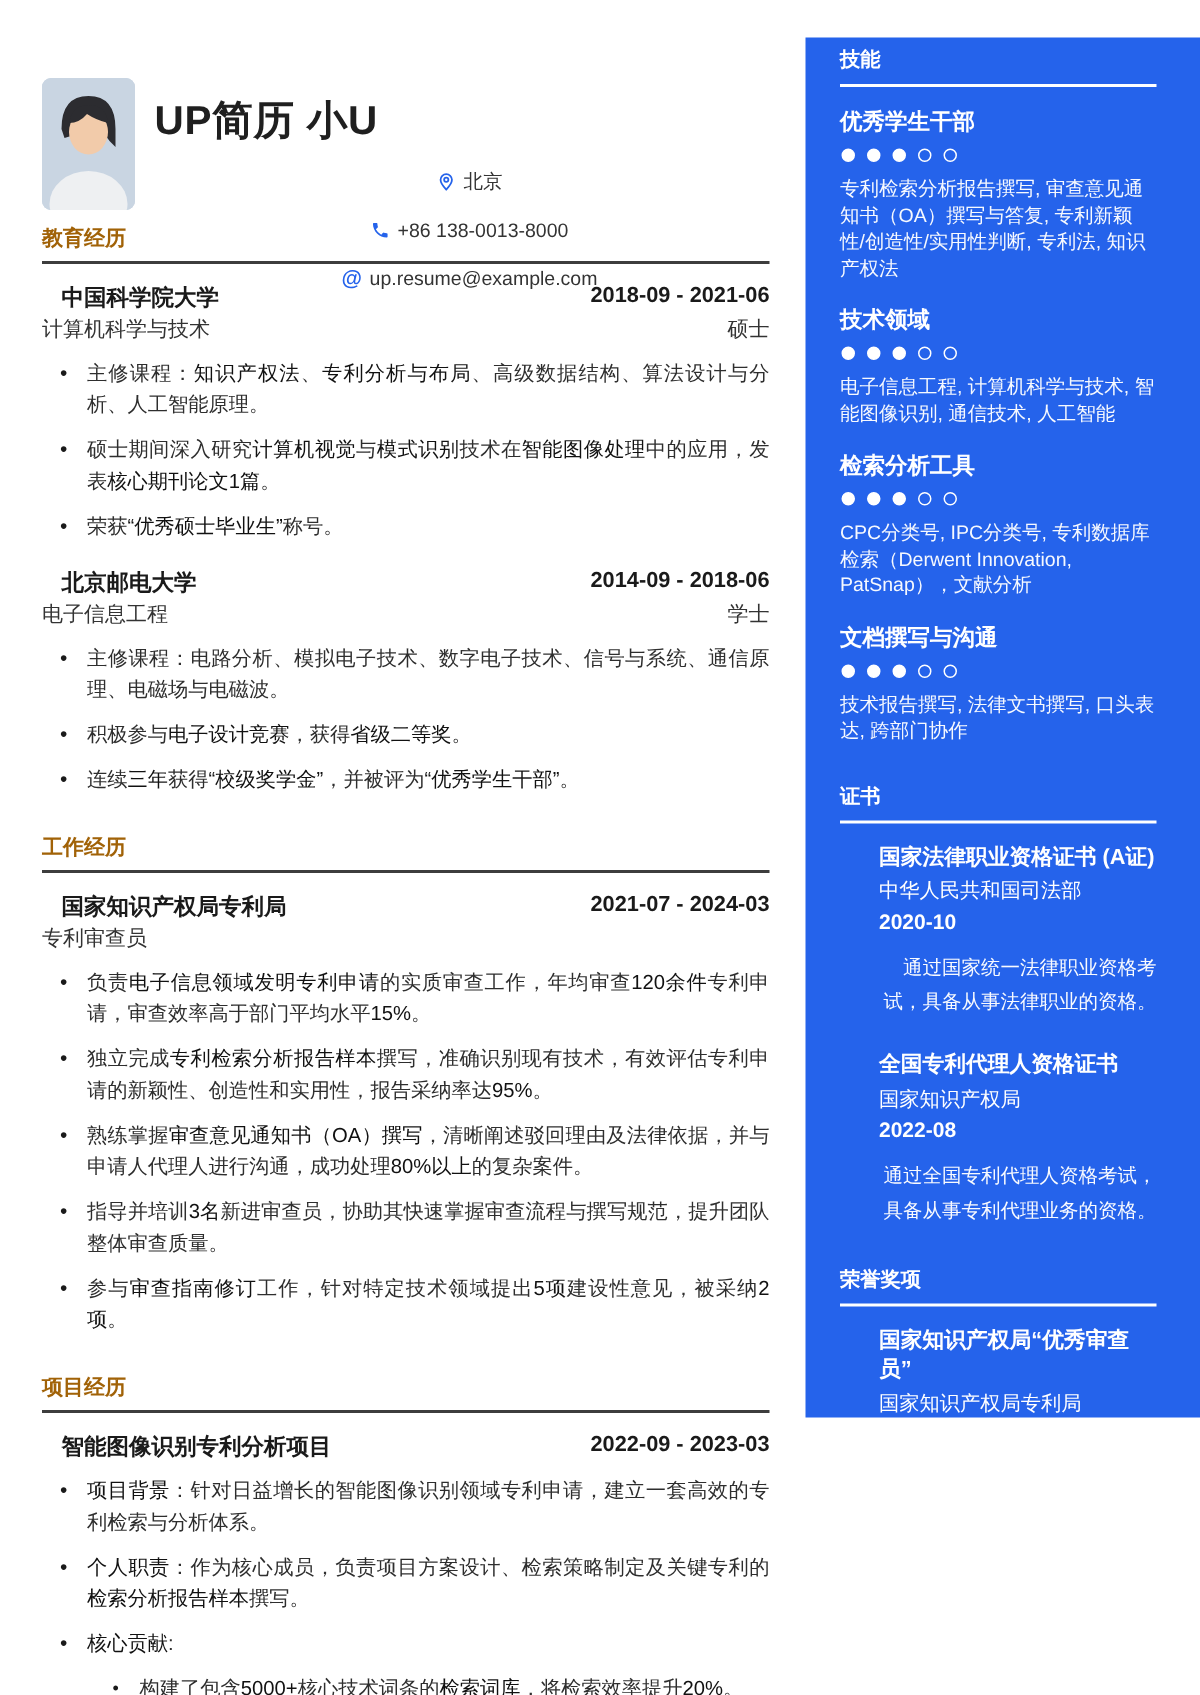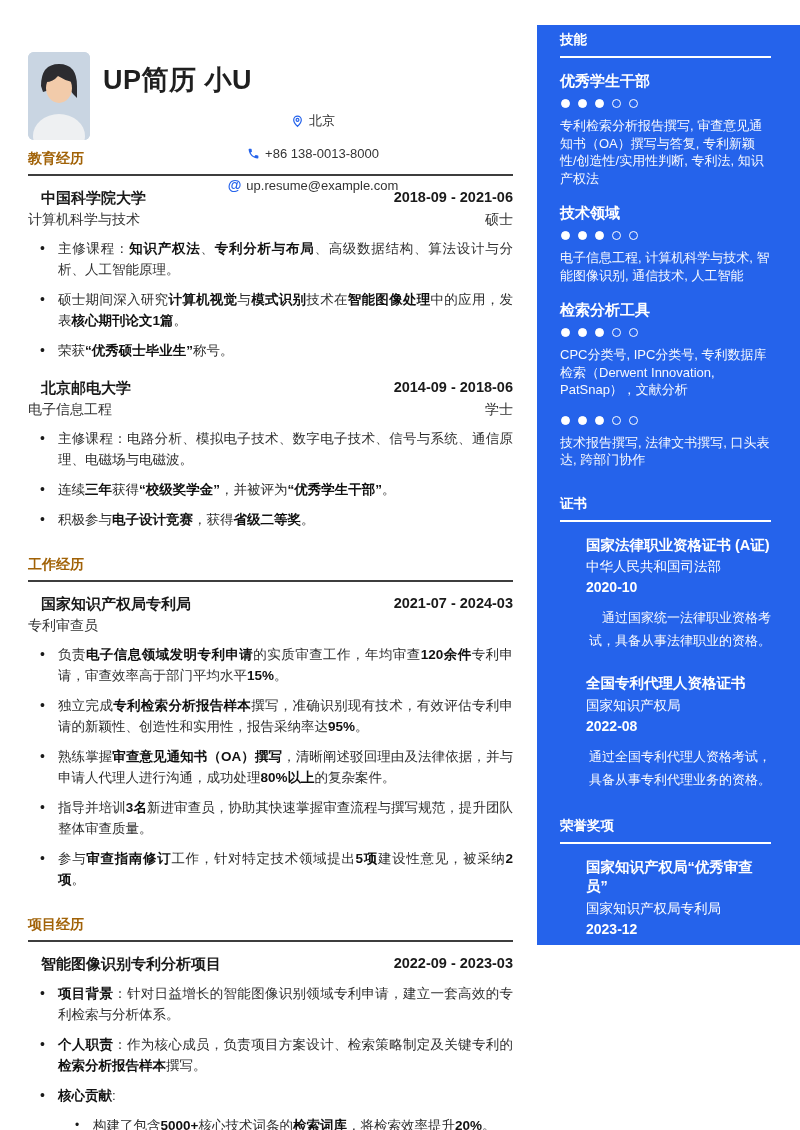--- a/index.html
+++ b/index.html
@@ -33,21 +33,21 @@
   ul.bullets { list-style:none; margin-top:9px; }
   ul.bullets li { position:relative; padding-left:30px; margin-bottom:9px;
     font-size:13.5px; line-height:21px; text-align:justify; }
   ul.bullets li::before { content:"•"; position:absolute; left:12px; top:0;
     font-size:14px; color:#1a1a1a; }
   ul.sub-bullets { list-style:none; margin-top:9px; }
   ul.sub-bullets li { position:relative; padding-left:35px; margin-bottom:9px;
     font-size:13.5px; line-height:21px; text-align:justify; }
   ul.sub-bullets li::before { content:"•"; position:absolute; left:17px; top:0;
     font-size:12px; color:#1a1a1a; }
-  b { font-weight:700; color:#111; }
+  b { font-weight:400; color:#111; }
 
   
   .sidebar { position:absolute; left:537px; top:25px; width:263px; height:920px;
     background:#2563eb; color:#fff; padding:6px 29px 0 23px; overflow:hidden; }
   .sb-title { font-size:13.5px; font-weight:700; padding-bottom:7px;
     border-bottom:2px solid #ffffff; margin-bottom:14px; }
   .sb-title.gap { margin-top:26px; }
   .skill { margin-bottom:17px; }
   .skill-name { font-size:15px; font-weight:700; margin-bottom:8px; }
   .dots { display:flex; gap:8px; margin:0 0 9px 1px; }
@@ -126,22 +126,22 @@
           <div class="entry-head">
             <span class="entry-org">北京邮电大学</span>
             <span class="entry-date">2014-09 - 2018-06</span>
           </div>
           <div class="entry-sub">
             <span>电子信息工程</span>
             <span>学士</span>
           </div>
           <ul class="bullets">
             <li><span>主修课程：电路分析、模拟电子技术、数字电子技术、信号与系统、通信原理、电磁场与电磁波。</span></li>
+            <li><span>积极参与</span><b>电子设计竞赛</b><span>，获得</span><b>省级二等奖</b><span>。</span></li>
             <li><span>连续</span><b>三年</b><span>获得</span><b>“校级奖学金”</b><span>，并被评为</span><b>“优秀学生干部”</b><span>。</span></li>
-            <li><span>积极参与</span><b>电子设计竞赛</b><span>，获得</span><b>省级二等奖</b><span>。</span></li>
           </ul>
         </div>
       </div>
       <div class="section">
         <div class="section-title">工作经历</div>
         <div class="entry">
           <div class="entry-head">
             <span class="entry-org">国家知识产权局专利局</span>
             <span class="entry-date">2021-07 - 2024-03</span>
           </div>
@@ -206,20 +206,21 @@
           <div class="dots">
             <span class="dot filled"></span>
             <span class="dot filled"></span>
             <span class="dot filled"></span>
             <span class="dot"></span>
             <span class="dot"></span>
           </div>
           <div class="skill-desc">CPC分类号, IPC分类号, 专利数据库检索（Derwent Innovation, PatSnap），文献分析</div>
         </div>
         <div class="skill">
+          <div class="skill-name">文档撰写与沟通</div>
           <div class="dots">
             <span class="dot filled"></span>
             <span class="dot filled"></span>
             <span class="dot filled"></span>
             <span class="dot"></span>
             <span class="dot"></span>
           </div>
           <div class="skill-desc">技术报告撰写, 法律文书撰写, 口头表达, 跨部门协作</div>
         </div>
       </div>

